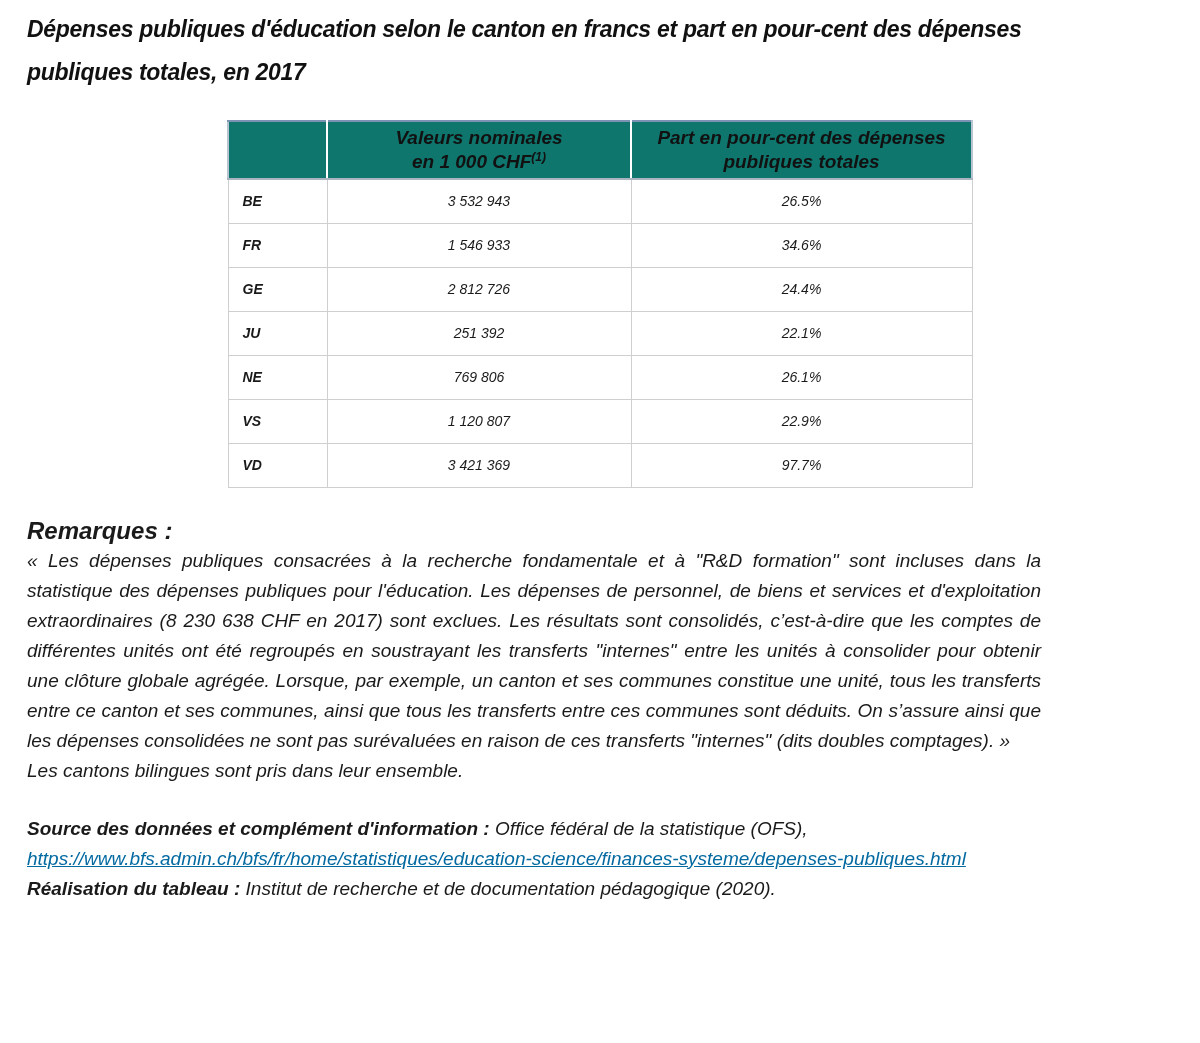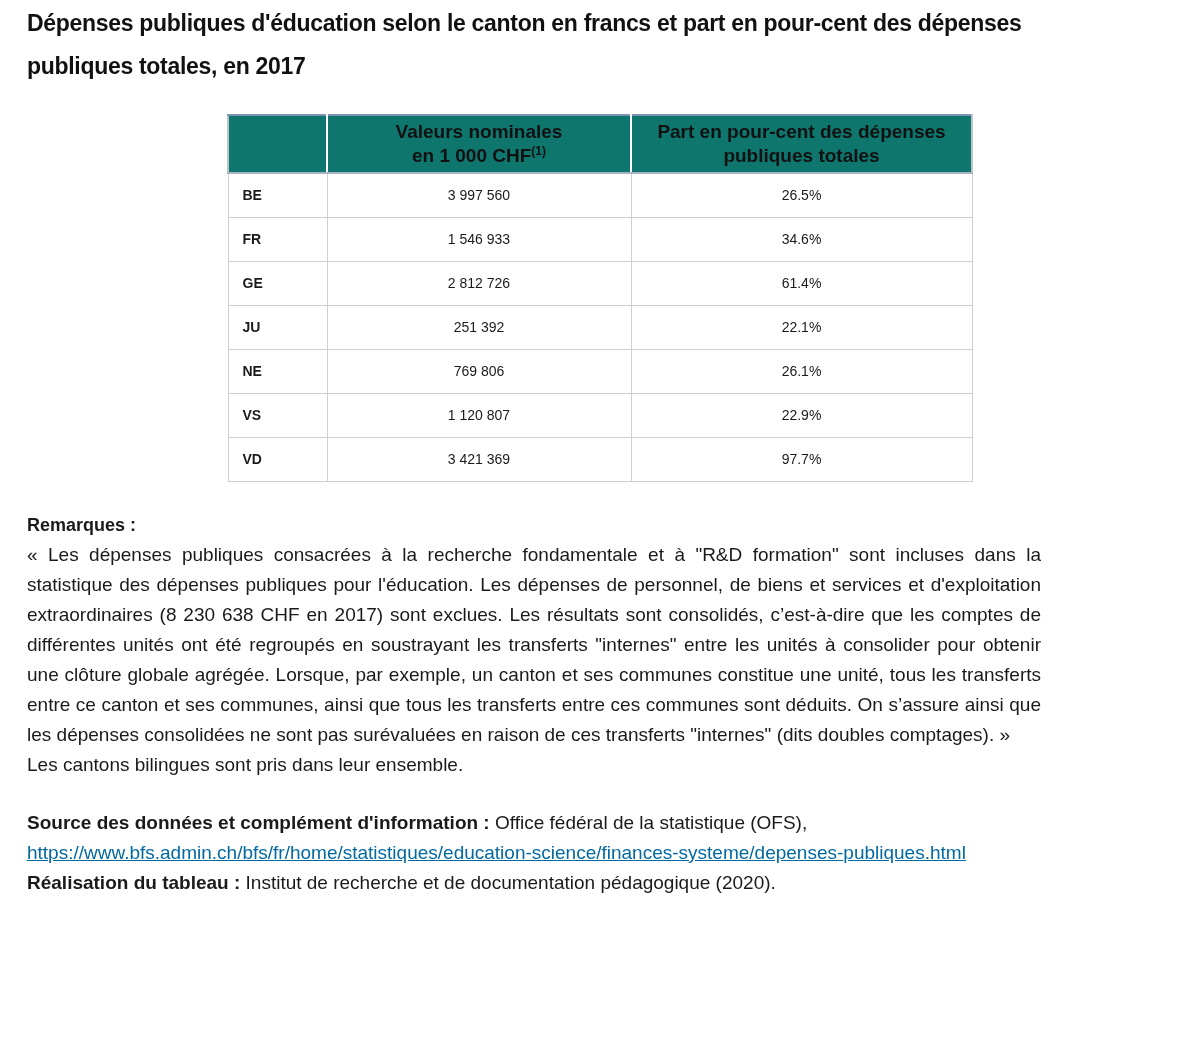--- a/index.html
+++ b/index.html
@@ -7,21 +7,22 @@
   body {
     width: 1200px;
     height: 1043px;
     font-family: "Liberation Sans", sans-serif;
     color: #1a1a1a;
     overflow: hidden;
   }
   .page {
     width: 1068px;
     height: 1043px;
-    padding: 2px 27px 0 27px;
+    padding: 8px 27px 0 27px;
+    font-style: italic;
   }
   h1.title {
     font-size: 23px;
     font-weight: bold;
     letter-spacing: -0.3px;
     line-height: 43px;
     color: #111111;
     max-width: 1150px;
   }
   table.stats {
@@ -64,21 +65,21 @@
   }
   table.stats tbody td.canton {
     font-weight: bold;
     text-align: left;
     padding-left: 14px;
   }
   table.stats tbody td.value,
   table.stats tbody td.share { text-align: center; }
   .textblock { margin-top: 28px; }
   .bold-head {
-    font-size: 18px;
+    font-size: 24px;
     font-weight: bold;
     line-height: 30px;
   }
   p.body-text {
     font-size: 19px;
     line-height: 30px;
   }
   p.justified { text-align: justify; }
   .b { font-weight: bold; }
   a.doc-link {
@@ -106,32 +107,32 @@
         <th>
           <span>Valeurs nominales</span><br>
           <span>en 1 000 CHF</span><sup>(1)</sup>
         </th>
         <th>Part en pour-cent des dépenses publiques totales</th>
       </tr>
     </thead>
     <tbody>
       <tr>
         <td class="canton">BE</td>
-        <td class="value">3 997 560</td>
+        <td class="value">3 532 943</td>
         <td class="share">26.5%</td>
       </tr>
       <tr>
         <td class="canton">FR</td>
         <td class="value">1 546 933</td>
         <td class="share">34.6%</td>
       </tr>
       <tr>
         <td class="canton">GE</td>
         <td class="value">2 812 726</td>
-        <td class="share">61.4%</td>
+        <td class="share">24.4%</td>
       </tr>
       <tr>
         <td class="canton">JU</td>
         <td class="value">251 392</td>
         <td class="share">22.1%</td>
       </tr>
       <tr>
         <td class="canton">NE</td>
         <td class="value">769 806</td>
         <td class="share">26.1%</td>

